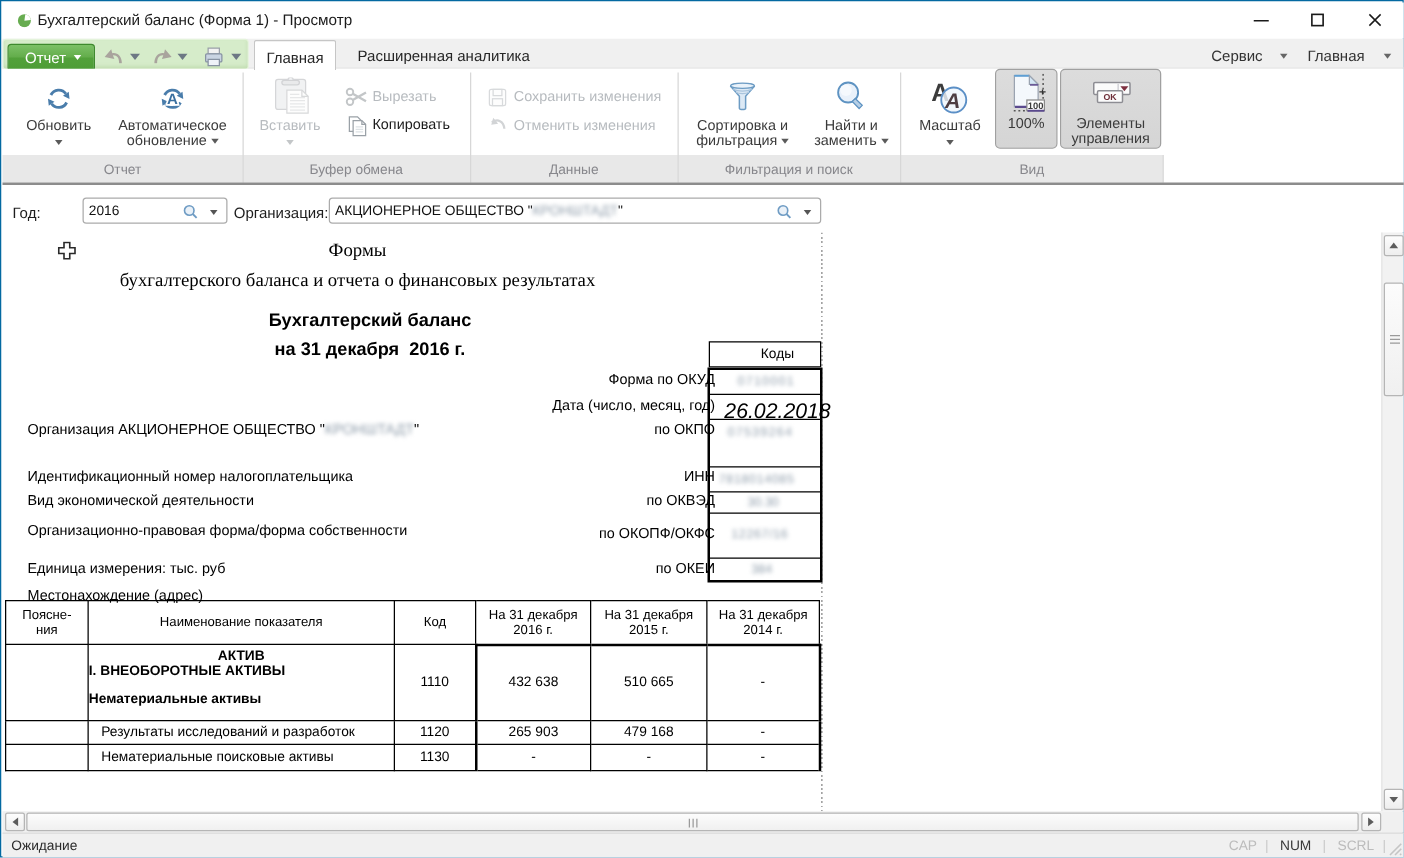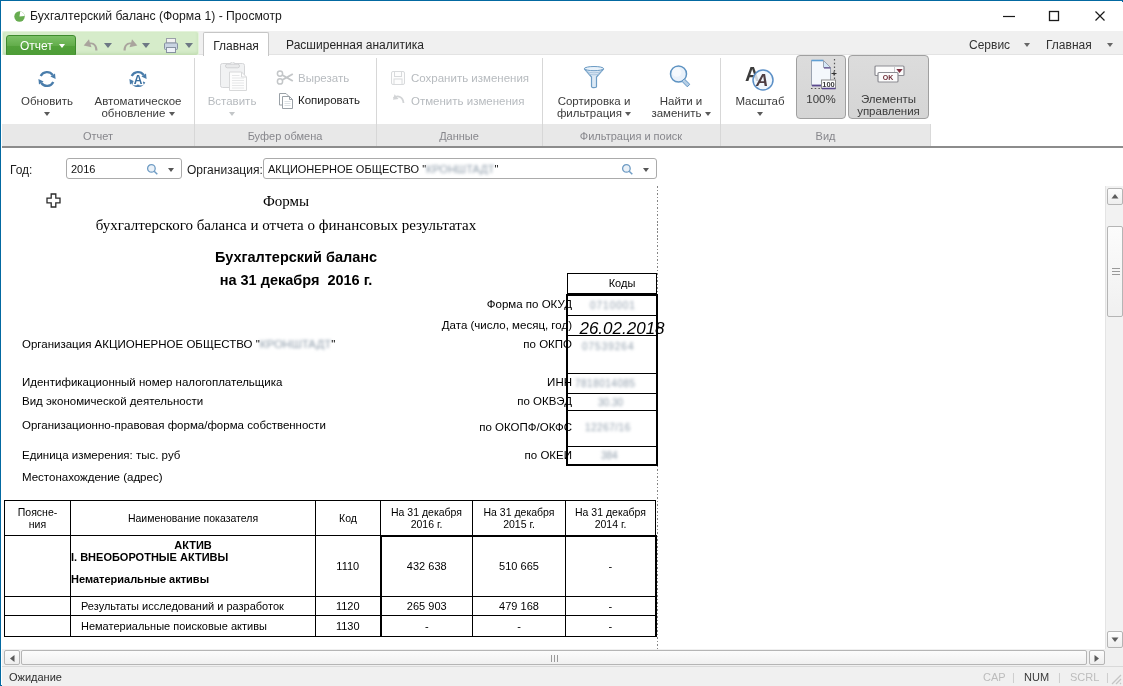--- a/index.html
+++ b/index.html
@@ -324,21 +324,21 @@
     <div class="dtext" style="left:362px;top:235px;width:198px;text-align:right;">по ОКОПФ/ОКФС</div>
     <div class="dtext" style="left:362px;top:263px;width:198px;text-align:right;">по ОКЕИ</div>
 
     <div class="dtext" style="left:10px;top:152px;">Организация АКЦИОНЕРНОЕ ОБЩЕСТВО "<span class="blur">КРОНШТАДТ</span>"</div>
     <div class="dtext" style="left:10px;top:190px;">Идентификационный номер налогоплательщика</div>
     <div class="dtext" style="left:10px;top:209px;">Вид экономической деятельности</div>
     <div class="dtext" style="left:10px;top:233px;">Организационно-правовая форма/форма собственности</div>
     <div class="dtext" style="left:10px;top:263px;">Единица измерения: тыс. руб</div>
     <div class="dtext" style="left:10px;top:285px;">Местонахождение (адрес)</div>
 
-    <table class="main" style="left:2px;top:314px;padding-left:28px;">
+    <table class="main" style="left:2px;top:294px;padding-left:28px;">
       <colgroup>
           <col style="width:66px">
           <col style="width:245px">
           <col style="width:65px">
           <col style="width:92px">
           <col style="width:93px">
           <col style="width:90px">
         </colgroup>
       <tbody>
           <tr style="height:35px;">

